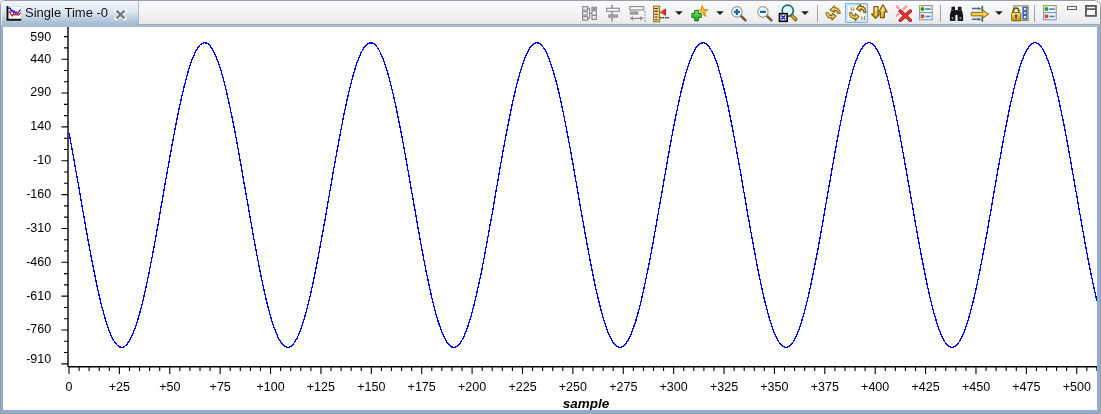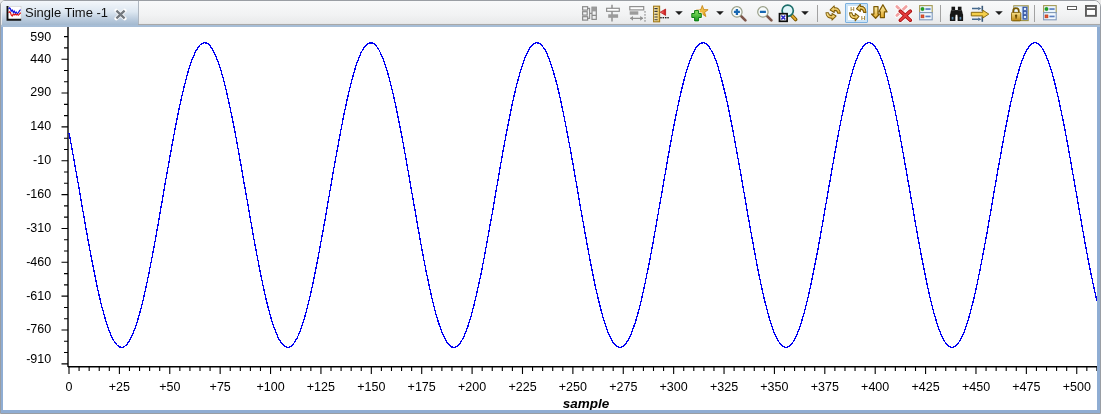--- a/index.html
+++ b/index.html
@@ -22,21 +22,21 @@
 <body>
 <div id="win">
 <div id="tabbar"></div>
 <div id="tab"></div>
 <svg style="position:absolute;left:5px;top:4.5px" width="16" height="16" viewBox="0 0 16 16">
 <rect x="1" y="0.3" width="14" height="13.4" fill="#fff" stroke="#cccccc" stroke-width="0.6"></rect>
 <path d="M1.5,0 V13.7 H15.2" fill="none" stroke="#111" stroke-width="1.9"></path>
 <polyline points="2.6,3.2 3.6,1.8 4.4,2.6 5.2,5.2 6.2,4 7.4,6.6 8.2,5 9.4,7.4 10.2,6 11.4,7.8 12.4,6.6 13.6,4.6 14.6,3.6" fill="none" stroke="#1414e0" stroke-width="1.15"></polyline>
 <polyline points="2.6,6.8 3.4,5.8 4.4,6.4 5.2,9 6.2,10 7.2,8.2 8.2,9 9.2,8 10.2,9 11.2,8.2 12.2,9.2 13.2,8.4 14.2,7 14.8,7.4" fill="none" stroke="#e01414" stroke-width="1.15"></polyline>
     </svg>
-<span id="tabtitle">Single Time -1</span>
+<span id="tabtitle">Single Time -0</span>
 <svg style="position:absolute;left:113px;top:6.5px" width="13" height="13" viewBox="0 0 13 13">
 <path d="M2.4,2.6 L10.6,10.4 M10.6,2.6 L2.4,10.4" stroke="#fdfdfd" stroke-width="4" stroke-linecap="round"></path>
 <path d="M2.4,2.6 L10.6,10.4 M10.6,2.6 L2.4,10.4" stroke="#73797f" stroke-width="2.3" stroke-linecap="butt"></path>
     </svg>
 <svg style="position:absolute;left:580px;top:4px" width="16" height="16" viewBox="0 0 16 16">
 <g fill="none" stroke="#8b8b8b" stroke-width="1.2">
 <rect x="1.6" y="1.7" width="5" height="3.4"></rect>
 <rect x="1.6" y="6.7" width="4.6" height="3.4"></rect>
 <rect x="1.6" y="11.7" width="5" height="3.4"></rect>
 <path d="M6.9,3.4 H8.6 V13.4 H6.9 M8.6,8.4 H11" stroke-width="1.1"></path>

